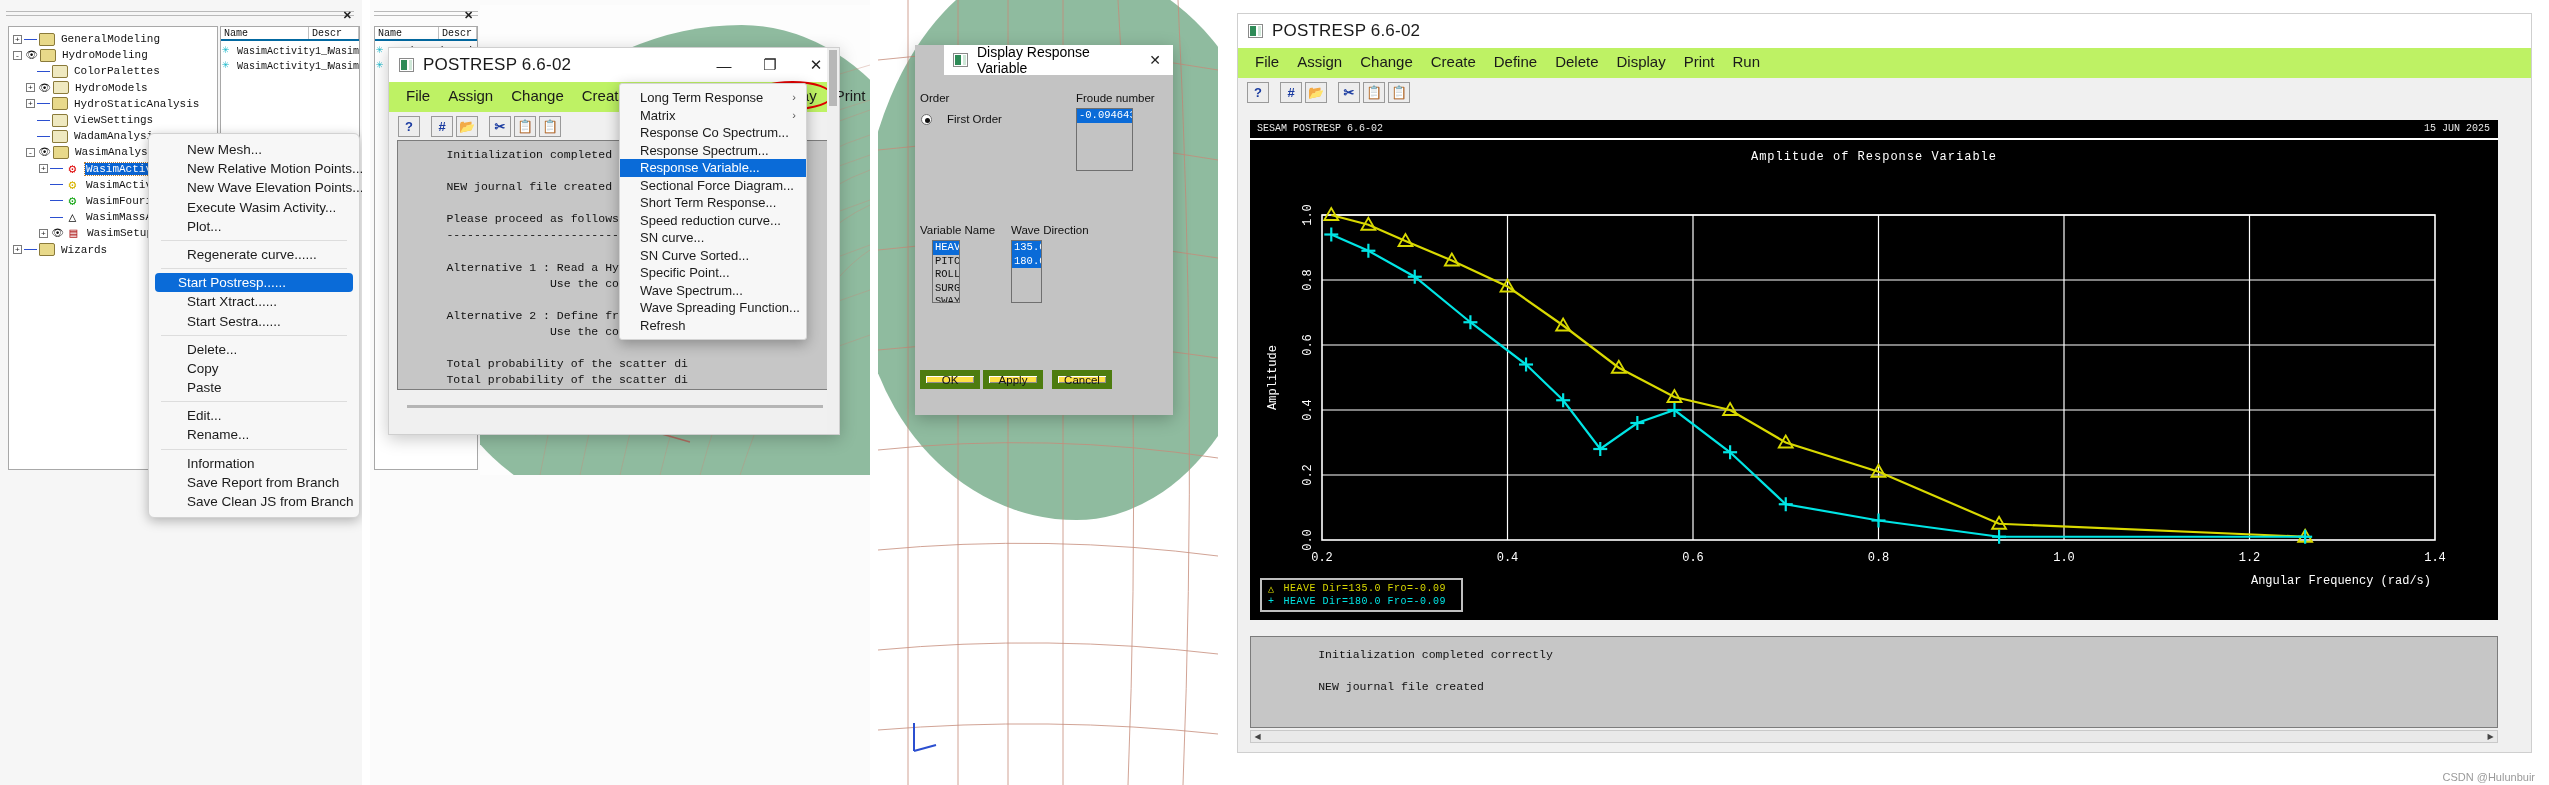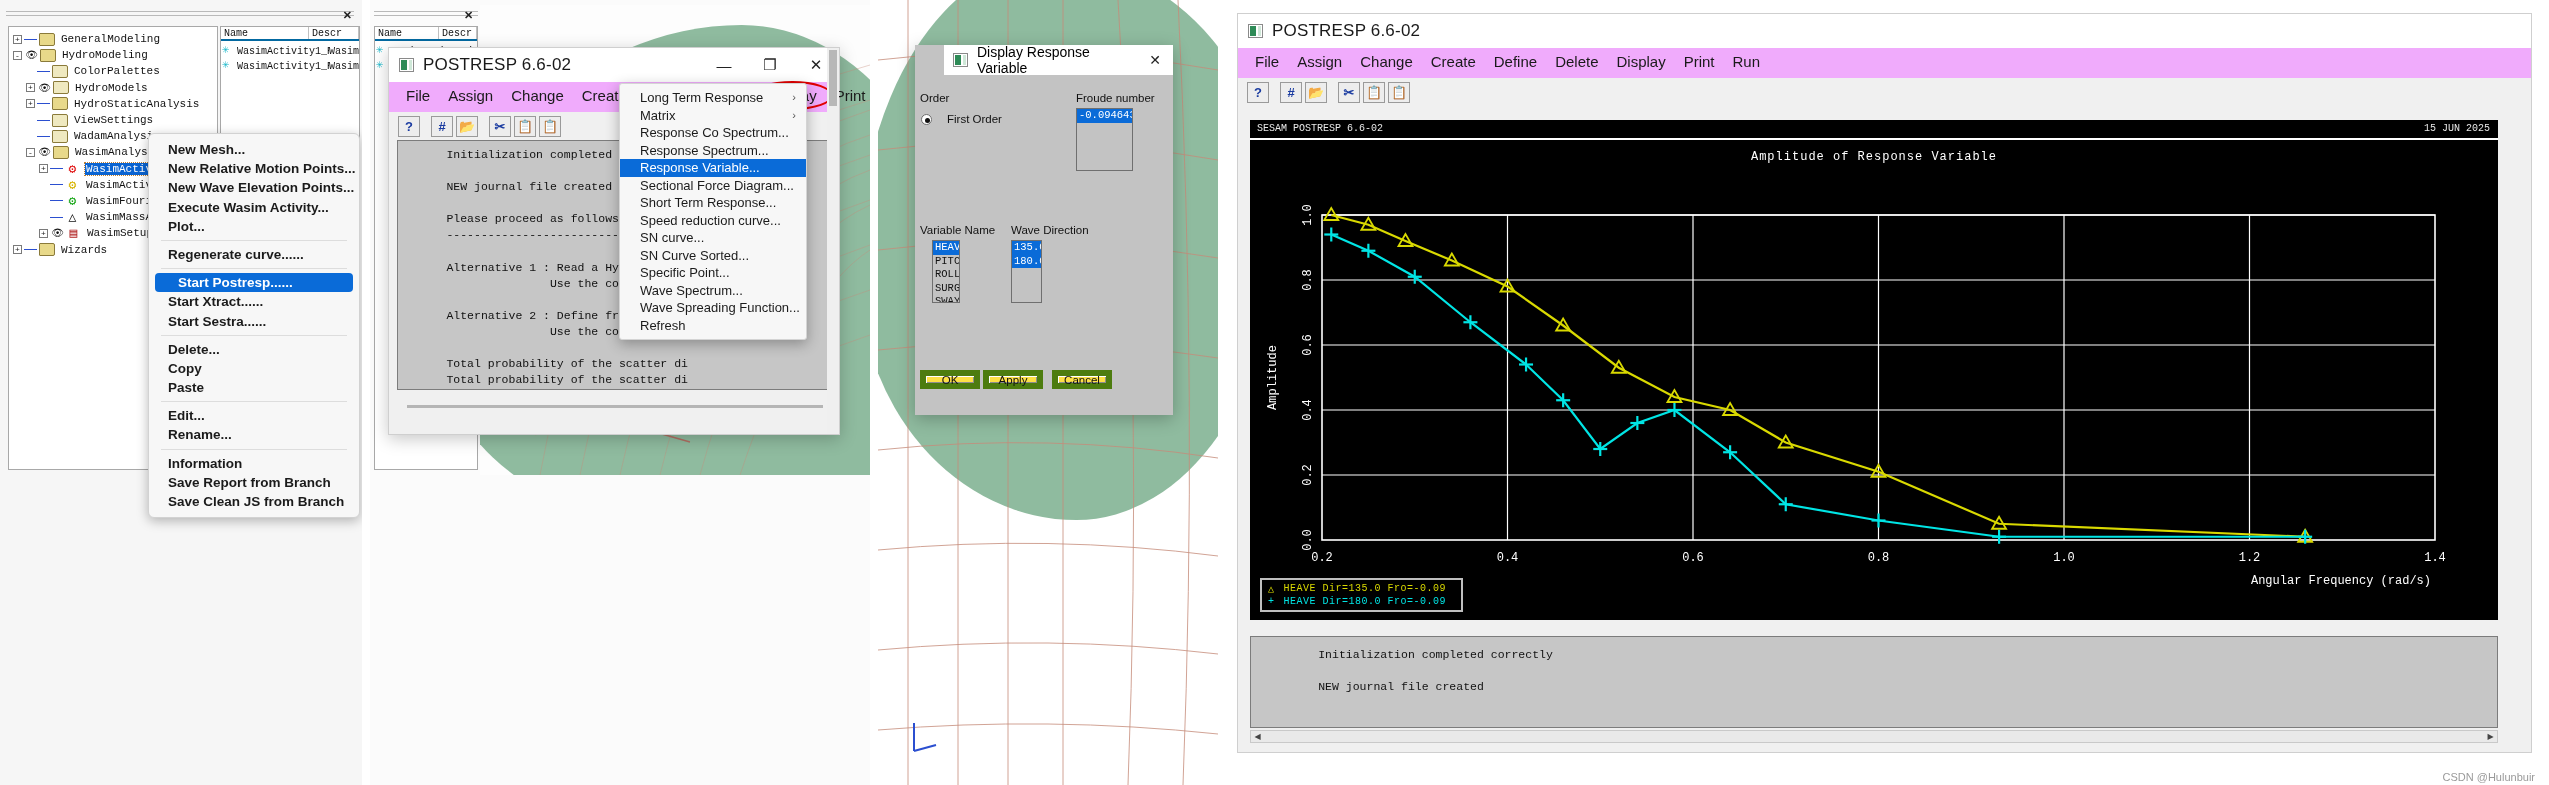--- a/index.html
+++ b/index.html
@@ -22,21 +22,21 @@
   .app-icon {
     width:15px; height:14px; margin-right:9px; flex:0 0 auto;
     background:#ffffff; border:1px solid #8a8a8a; position:relative;
   }
   .app-icon:before{ content:""; position:absolute; left:1px; top:1px; width:6px; bottom:1px; background:#2e8b57; }
   .app-icon:after{ content:""; position:absolute; left:9px; top:1px; width:3px; bottom:1px; background:#cfe8d8; }
   .tb-caption { flex:1 1 auto; letter-spacing:.2px; }
   .tb-btns { display:flex; align-items:center; }
   .tb-btn { width:46px; height:34px; display:flex; align-items:center; justify-content:center;
             font-size:15px; color:#222; }
-  .menubar { display:flex; font-size:15px; color:#1a1a1a; padding:3px 6px 6px 8px; background:#f0abfc; }
+  .menubar { display:flex; font-size:15px; color:#1a1a1a; padding:3px 6px 6px 8px; background:#bef264; }
   .menubar .mi { padding:2px 9px; position:relative; white-space:nowrap; }
   .menubar .mi.circled { color:#1a1a1a; }
   .circle-ann {
     position:absolute; left:-7px; top:-4px; right:-7px; bottom:-4px;
     border:2.4px solid #e00000; border-radius:50%; pointer-events:none;
   }
   .toolbar { display:flex; gap:3px; padding:4px 8px 6px 9px; background:#f0f0f0; align-items:center; }
   .tbi {
     width:22px; height:21px; border:1px solid #9a9a9a; background:#ededed;
     display:flex; align-items:center; justify-content:center;
@@ -90,21 +90,21 @@
   .tnode.sel .lbl { background:#0a64d2; color:#fff; outline:1px dotted #c08030; }
   .tnode .lbl { padding:0 1px; }
 
   
   .ctxmenu {
     position:absolute; left:148px; top:133px; width:212px;
     background:#f7f7f7; border:1px solid #d2d2d2; border-radius:6px;
     box-shadow:0 3px 12px rgba(0,0,0,.28); padding:6px 0 6px 0;
     font-size:13.5px; color:#1b1b1b;
   }
-  .ctxmenu .item { height:19.2px; line-height:19.2px; padding:0 12px 0 19px; white-space:nowrap;font-weight:bold; }
+  .ctxmenu .item { height:19.2px; line-height:19.2px; padding:0 12px 0 38px; white-space:nowrap; }
   .ctxmenu .item.hl { background:#0a6bd8; color:#fff; margin:0 6px; border-radius:4px; padding-left:23px; }
   .ctxmenu .sep { height:1px; background:#dddddd; margin:4px 12px; }
 
   
   #p2 { left:370px; width:500px; }
   #p2 .bgwhite{ position:absolute; inset:0; background:#fbfbfb;}
   .p2-geo { position:absolute; left:110px; top:5px; width:390px; height:470px; overflow:hidden; background:#fdfdfd;}
   .p2-geo .sea {
     position:absolute; left:-40px; top:20px; width:520px; height:520px;
     background:#8fbb9f; border-radius:58% 42% 40% 60% / 62% 55% 45% 38%;

